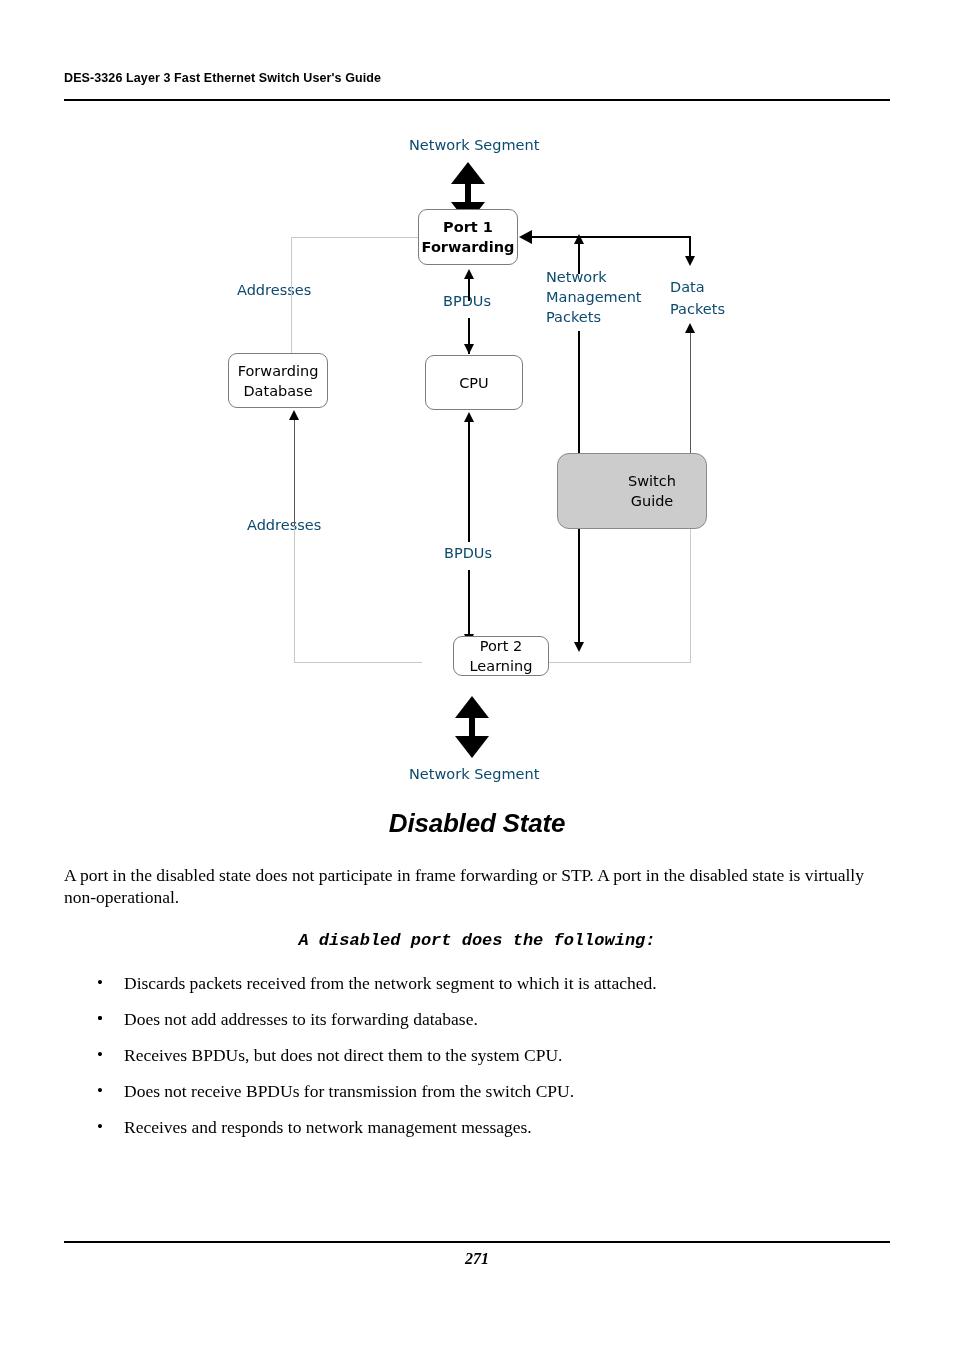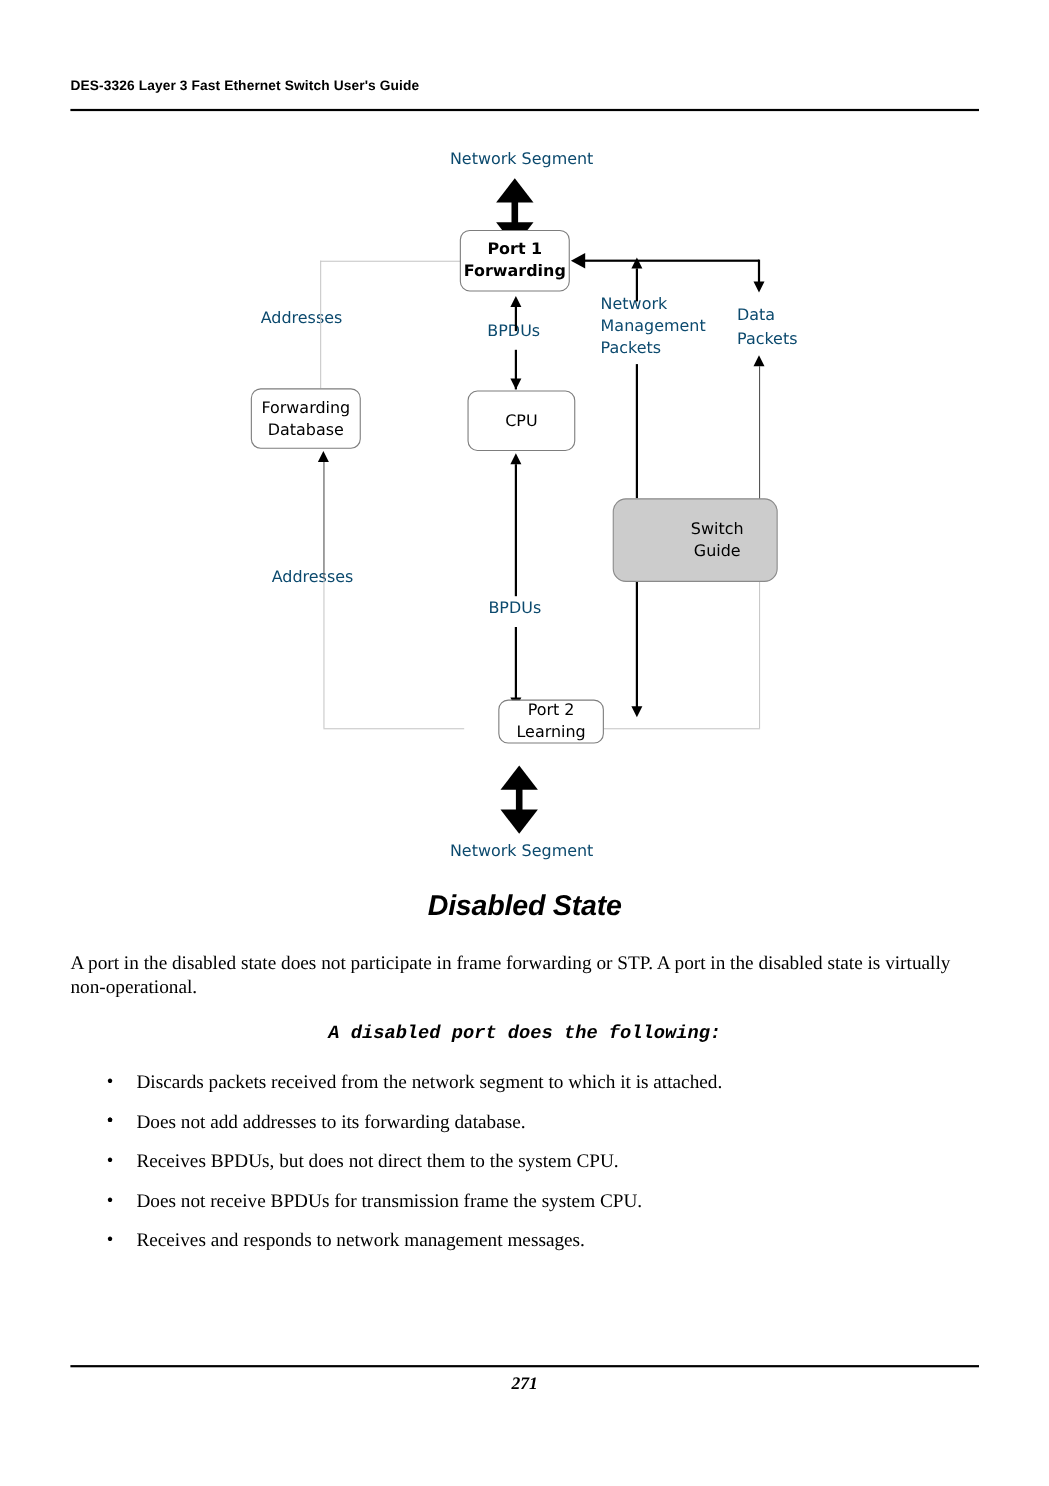--- a/index.html
+++ b/index.html
@@ -344,21 +344,21 @@
     <li>
       <span class="bullet-dot">•</span>
       <span>Does not add addresses to its forwarding database.</span>
     </li>
     <li>
       <span class="bullet-dot">•</span>
       <span>Receives BPDUs, but does not direct them to the system CPU.</span>
     </li>
     <li>
       <span class="bullet-dot">•</span>
-      <span>Does not receive BPDUs for transmission frame the system CPU.</span>
+      <span>Does not receive BPDUs for transmission from the switch CPU.</span>
     </li>
     <li>
       <span class="bullet-dot">•</span>
       <span>Receives and responds to network management messages.</span>
     </li>
   </ul>
 </div>
 
 <div id="page-footer">
   <div class="ftr-rule"></div>

